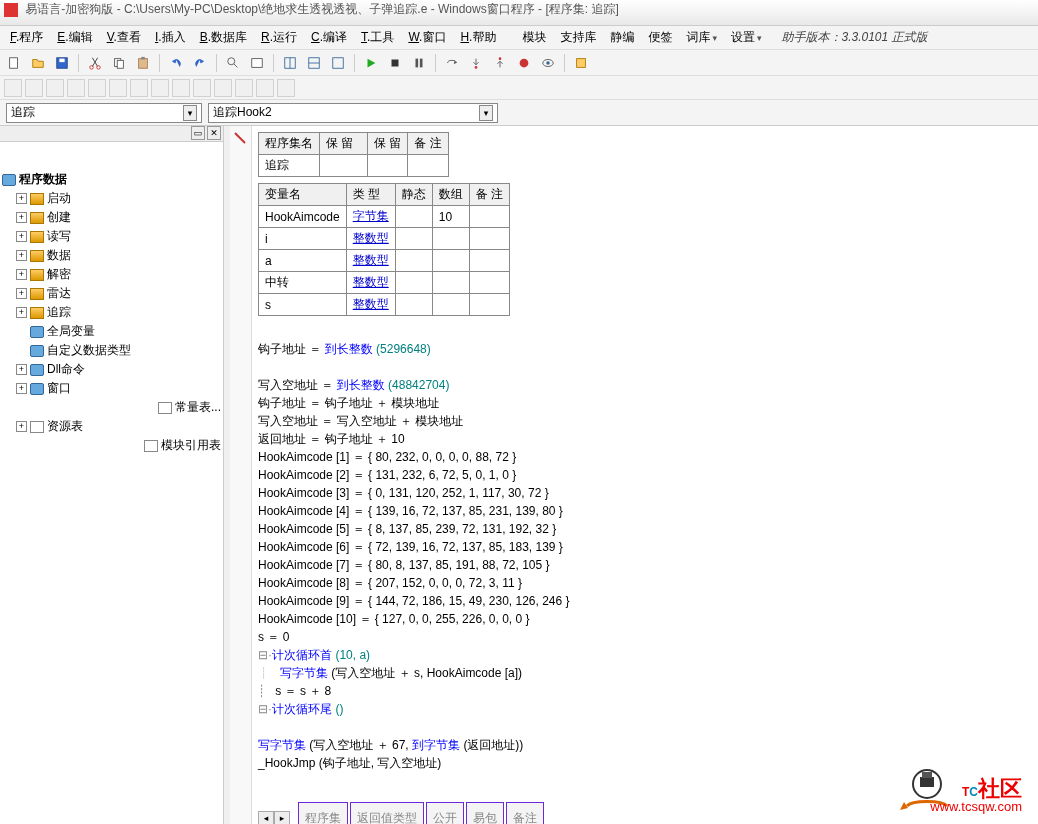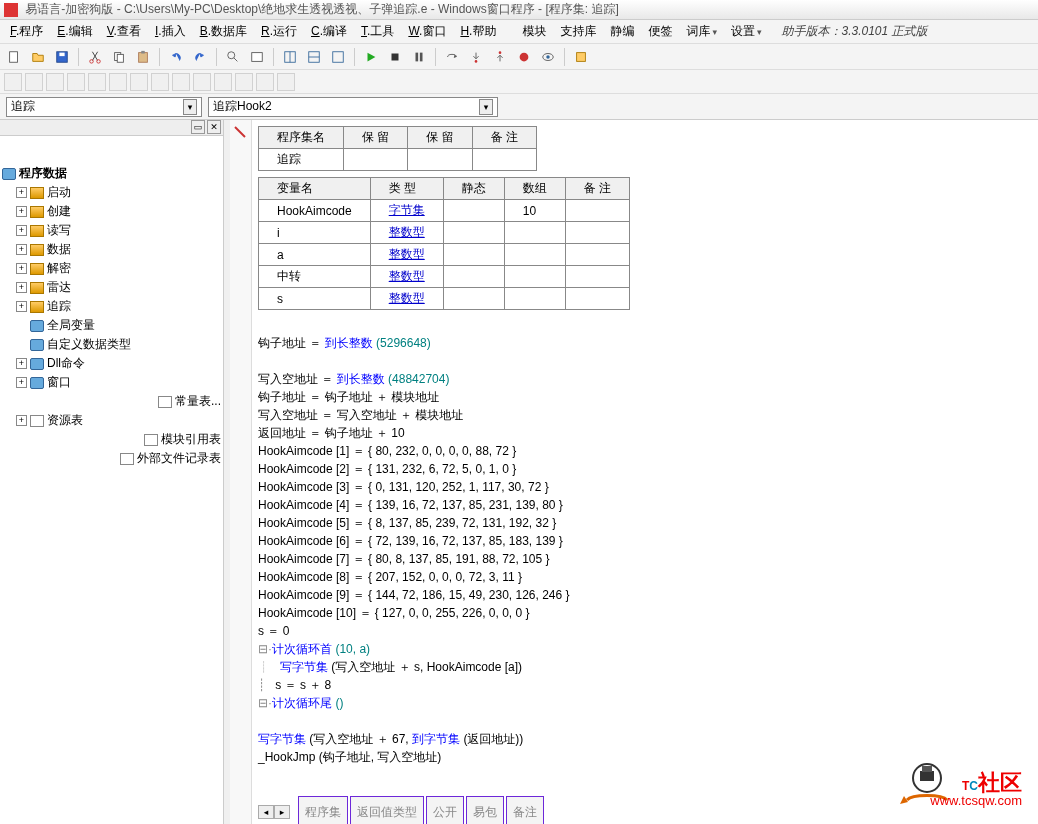--- a/index.html
+++ b/index.html
@@ -1,17 +1,17 @@
 <!DOCTYPE html>
 <html><head>
 <meta charset="utf-8">
 <style>
 * { margin: 0; padding: 0; box-sizing: border-box; font-family: "Microsoft YaHei", "SimSun", sans-serif; font-size: 12px; }
 body { background: #fff; width: 1038px; height: 824px; overflow: hidden; position: relative; }
-.titlebar { background: linear-gradient(#fff, #e8e8e8); border-bottom: 1px solid #ccc; height: 20px; line-height: 18px; padding: 0 4px; color: #555; overflow: hidden; white-space: nowrap; }
+.titlebar { background: linear-gradient(#fff, #e8e8e8); border-bottom: 1px solid #ccc; height: 26px; line-height: 18px; padding: 0 4px; color: #555; overflow: hidden; white-space: nowrap; }
 .titlebar .icon-app { display:inline-block; width:14px; height:14px; background:#d33; vertical-align:middle; margin-right:4px; }
 .menubar { background: #f4f4f4; border-bottom: 1px solid #ddd; height: 24px; display: flex; align-items: center; padding: 0 4px; gap: 2px; }
 .menubar .mitem { padding: 2px 6px; cursor: default; white-space: nowrap; }
 .menubar .mitem .ul { text-decoration: underline; }
 .menubar .sep { width: 10px; }
 .menubar .dd::after { content: "▾"; font-size: 9px; margin-left: 2px; color: #555; }
 .menubar .version { margin-left: 12px; color: #444; font-style: italic; }
 .toolbar1 { background: #f4f4f4; border-bottom: 1px solid #ddd; height: 26px; display:flex; align-items:center; padding: 0 4px; gap: 4px; }
 .tbtn { width: 20px; height: 20px; border: 1px solid transparent; display:inline-flex; align-items:center; justify-content:center; }
 .tbtn svg { width: 14px; height: 14px; }
@@ -34,21 +34,21 @@
 .tree .noexp { width:11px; height:11px; display:inline-block; }
 .tree .ticon { width:14px; height:12px; display:inline-block; }
 .ticon.folder { background: linear-gradient(#fc6,#d90); border:1px solid #a70; }
 .ticon.db { background: #6ad; border:1px solid #369; border-radius:2px; }
 .ticon.page { background:#fff; border:1px solid #888; position:relative; }
 .splitter { width:6px; cursor: ew-resize; background:#f0f0f0; }
 .editor { flex:1; background:#fff; overflow:auto; position:relative; padding: 6px 8px 20px 28px; }
 .gutter { position:absolute; left:0; top:0; width:22px; height:100%; background:#f8f8f8; border-right:1px solid #ddd; }
 .gutter .mark { position:absolute; top:6px; left:4px; width:12px; height:12px; }
 .tbl { border-collapse:collapse; margin-bottom:6px; }
-.tbl th, .tbl td { border:1px solid #888; padding: 2px 18px; background:#fff; font-weight:normal; text-align:left; height:20px; }
+.tbl th, .tbl td { border:1px solid #888; padding: 2px 6px; background:#fff; font-weight:normal; text-align:left; height:20px; }
 .tbl th { background:#f0f0f0; }
 .tbl .link { color:#00c; text-decoration:underline; cursor:default; }
 .code { font-family: "SimSun", monospace; font-size: 13px; line-height: 18px; white-space: pre; }
 .code .k-func { color: #0000ff; }
 .code .k-str { color: #008080; }
 .code .k-var { color: #000; }
 .code .k-op { color: #000; }
 .loop-guide { color: #888; }
 .watermark { position:absolute; right:16px; bottom:18px; display:flex; align-items:center; }
 .watermark .pubg { width:70px; height:50px; }
@@ -326,25 +326,20 @@
           <div class="tnode">
             <span class="exp">+</span>
             <span class="ticon page"></span>
             <span>资源表</span>
           </div>
           <div class="tnode tnode2">
             <span class="noexp"></span>
             <span class="ticon page"></span>
             <span>模块引用表</span>
           </div>
-          <div class="tnode tnode2">
-            <span class="noexp"></span>
-            <span class="ticon page"></span>
-            <span>外部文件记录表</span>
-          </div>
         </div>
     </div>
   </div>
   <div class="splitter"></div>
   <div class="editor">
     <div class="gutter">
       <svg class="mark" viewBox="0 0 12 12">
           <path d="M1 1l10 10" stroke="#c33" stroke-width="2"></path>
         </svg>
     </div>

